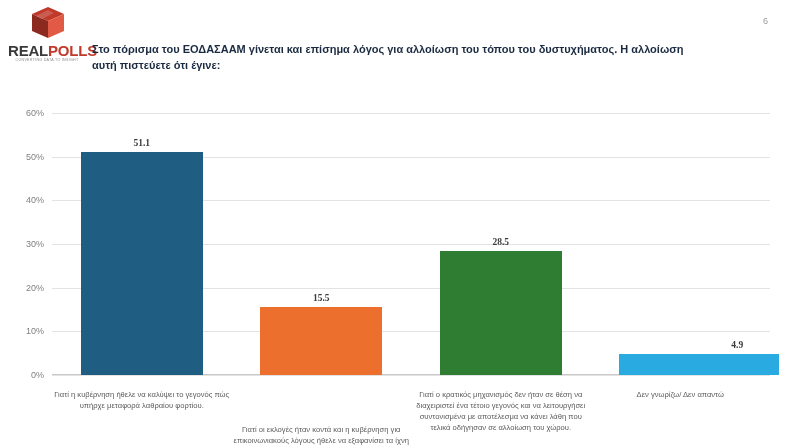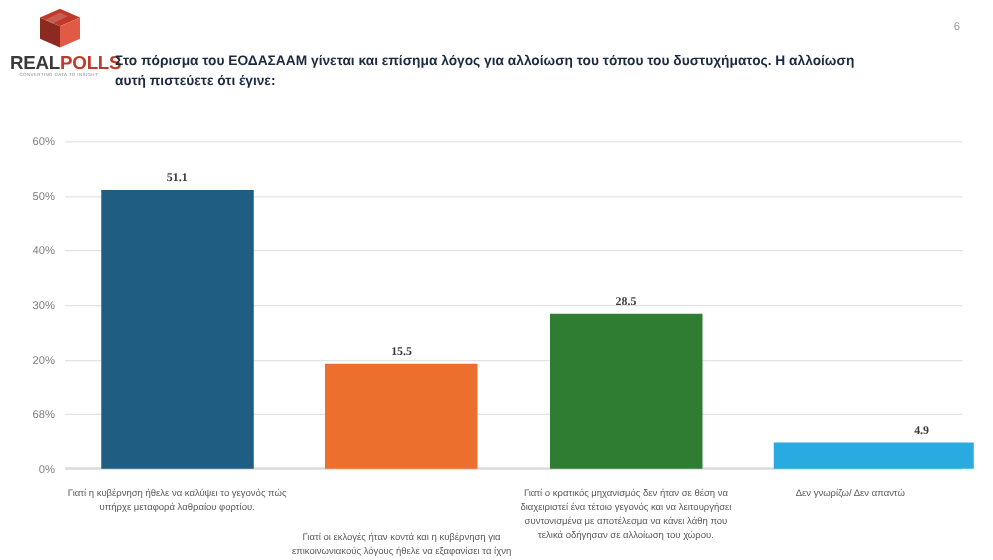--- a/index.html
+++ b/index.html
@@ -157,36 +157,36 @@
 <div class="slide-number">6</div>
 
 <div class="title">Στο πόρισμα του ΕΟΔΑΣΑΑΜ γίνεται και επίσημα λόγος για αλλοίωση του τόπου του δυστυχήματος. Η αλλοίωση αυτή πιστεύετε ότι έγινε:</div>
 
 <div class="chart">
   <div class="plot" id="plot">
     <div class="axis-line"></div>
   <div class="gridline" style="top: 262px;"></div>
       <div class="ylabel" style="top: 262px;">0%</div>
       <div class="gridline" style="top: 218.333px;"></div>
-      <div class="ylabel" style="top: 218.333px;">68%</div>
+      <div class="ylabel" style="top: 218.333px;">10%</div>
       <div class="gridline" style="top: 174.667px;"></div>
       <div class="ylabel" style="top: 174.667px;">20%</div>
       <div class="gridline" style="top: 131px;"></div>
       <div class="ylabel" style="top: 131px;">30%</div>
       <div class="gridline" style="top: 87.3333px;"></div>
       <div class="ylabel" style="top: 87.3333px;">40%</div>
       <div class="gridline" style="top: 43.6667px;"></div>
       <div class="ylabel" style="top: 43.6667px;">50%</div>
       <div class="gridline" style="top: 0px;"></div>
       <div class="ylabel" style="top: 0px;">60%</div>
       <div class="bar" style="left: 28.75px; width: 122px; height: 223.137px; background: rgb(31, 94, 130);">
         <div class="bar-value">51.1</div>
       </div>
       <div class="cat-label" style="left: 0px; width: 179.5px;">Γιατί η κυβέρνηση ήθελε να καλύψει το γεγονός πώς υπήρχε μεταφορά λαθραίου φορτίου.</div>
-      <div class="bar" style="left: 208.25px; width: 122px; height: 84px; background: rgb(236, 111, 45);">
+      <div class="bar" style="left: 208.25px; width: 122px; height: 68px; background: rgb(236, 111, 45);">
         <div class="bar-value">15.5</div>
       </div>
       <div class="cat-label" style="left: 179.5px; width: 179.5px; margin-top: 35px;">Γιατί οι εκλογές ήταν κοντά και η κυβέρνηση για επικοινωνιακούς λόγους ήθελε να εξαφανίσει τα ίχνη του δυστυχήματος.</div>
       <div class="bar" style="left: 387.75px; width: 122px; height: 124.45px; background: rgb(46, 125, 50);">
         <div class="bar-value">28.5</div>
       </div>
       <div class="cat-label" style="left: 359px; width: 179.5px;">Γιατί ο κρατικός μηχανισμός δεν ήταν σε θέση να διαχειριστεί ένα τέτοιο γεγονός και να λειτουργήσει συντονισμένα με αποτέλεσμα να κάνει λάθη που τελικά οδήγησαν σε αλλοίωση του χώρου.</div>
       <div class="bar" style="left: 567.25px; width: 122px; height: 21.3967px; background: rgb(41, 171, 226); padding-left: 38px;">
         <div class="bar-value">4.9</div>
       </div>

